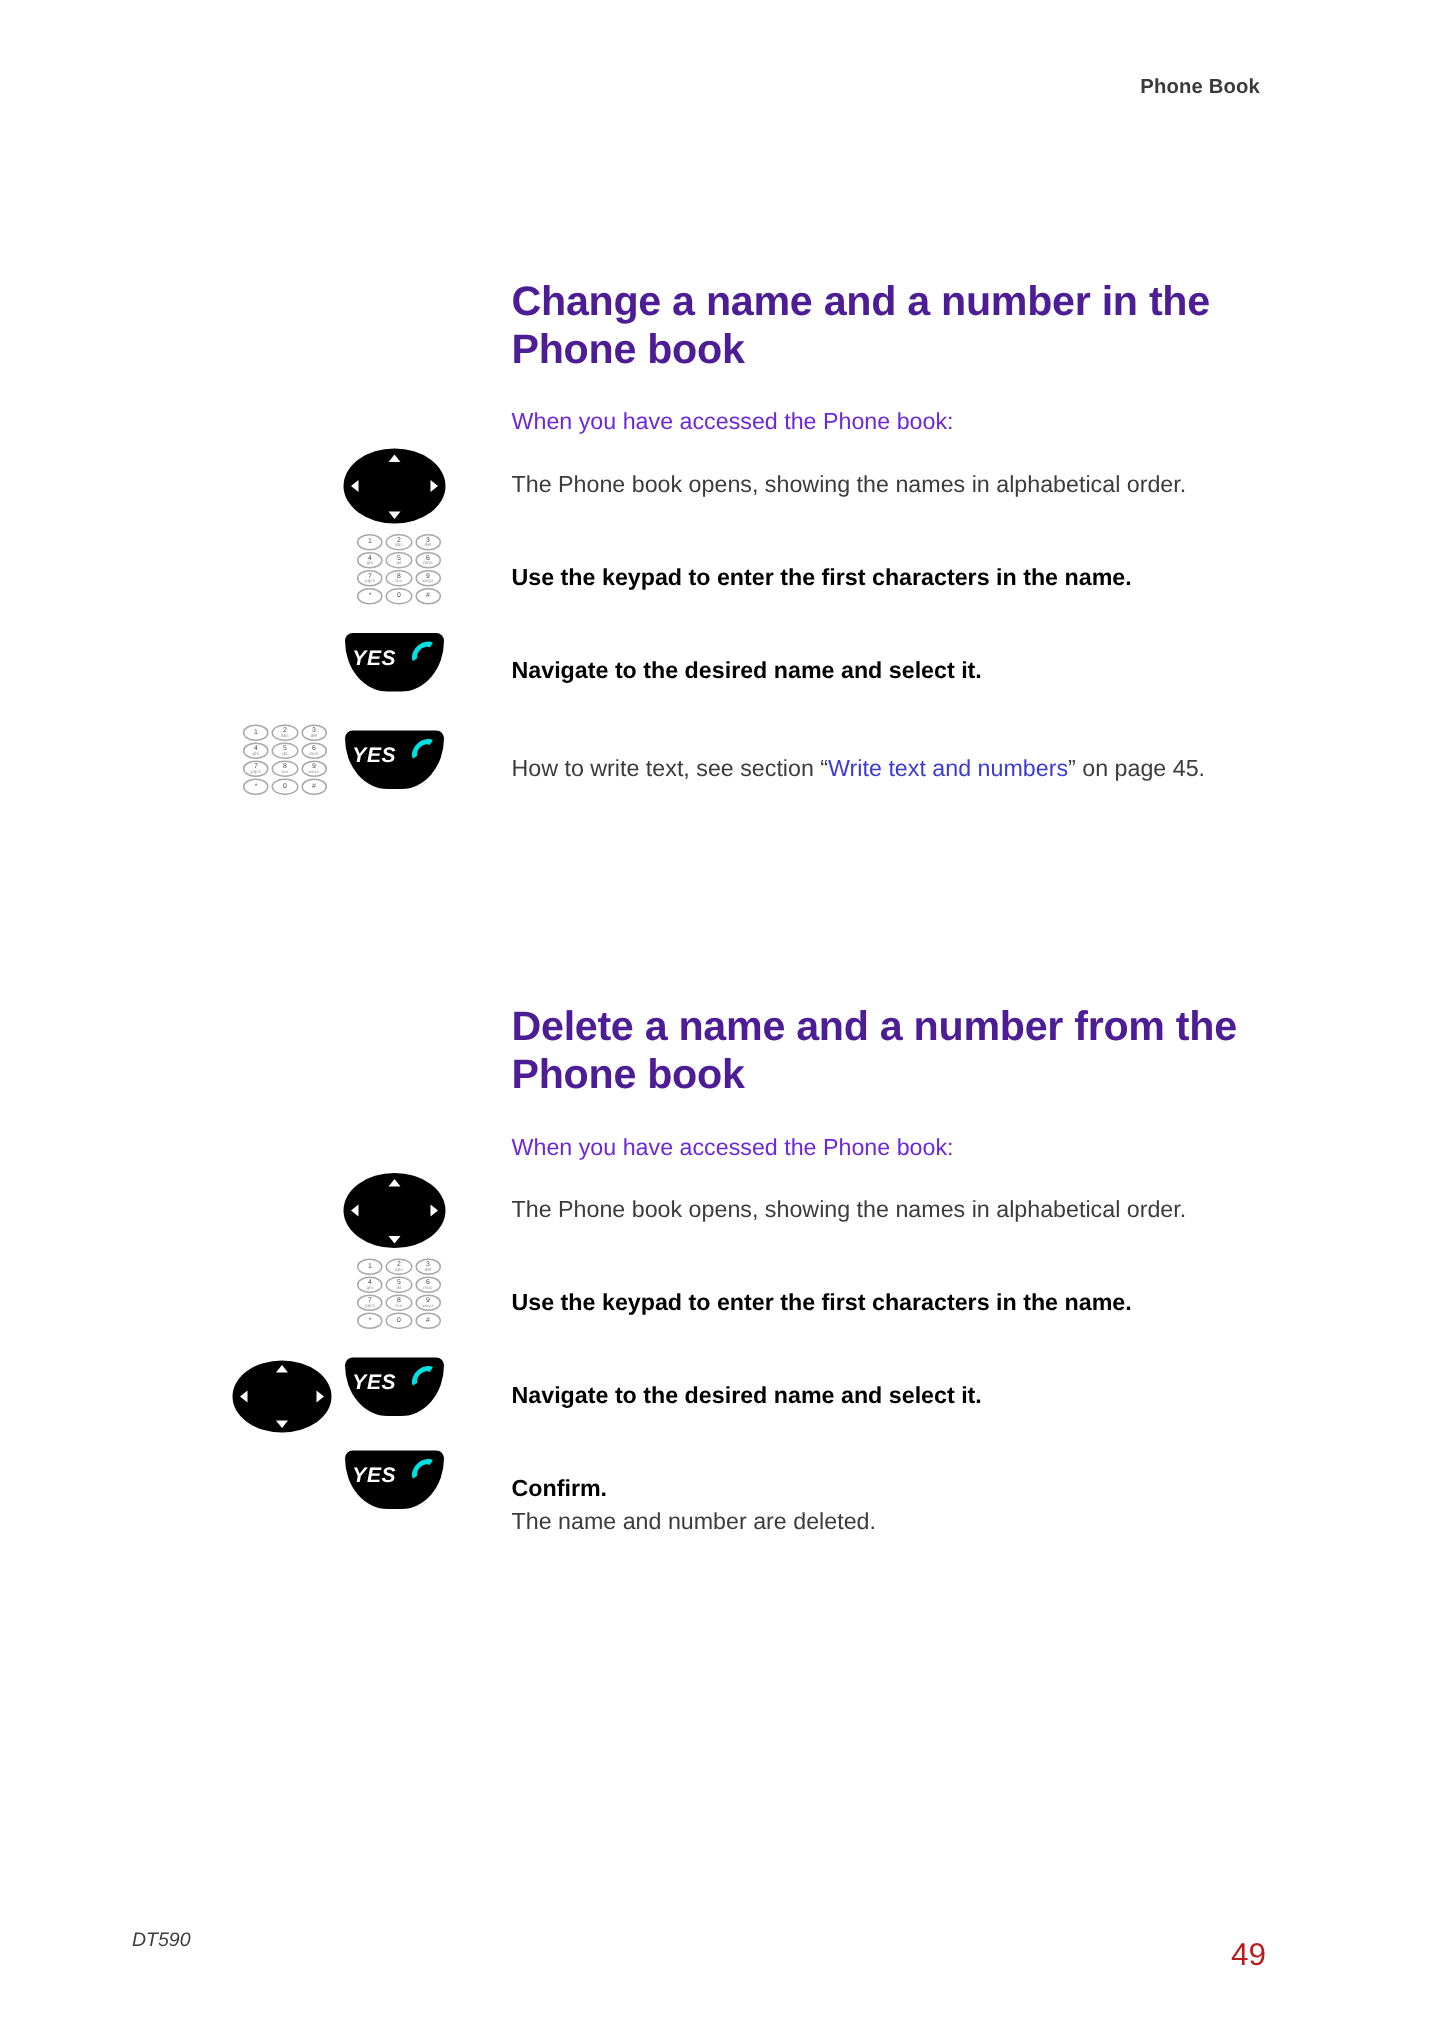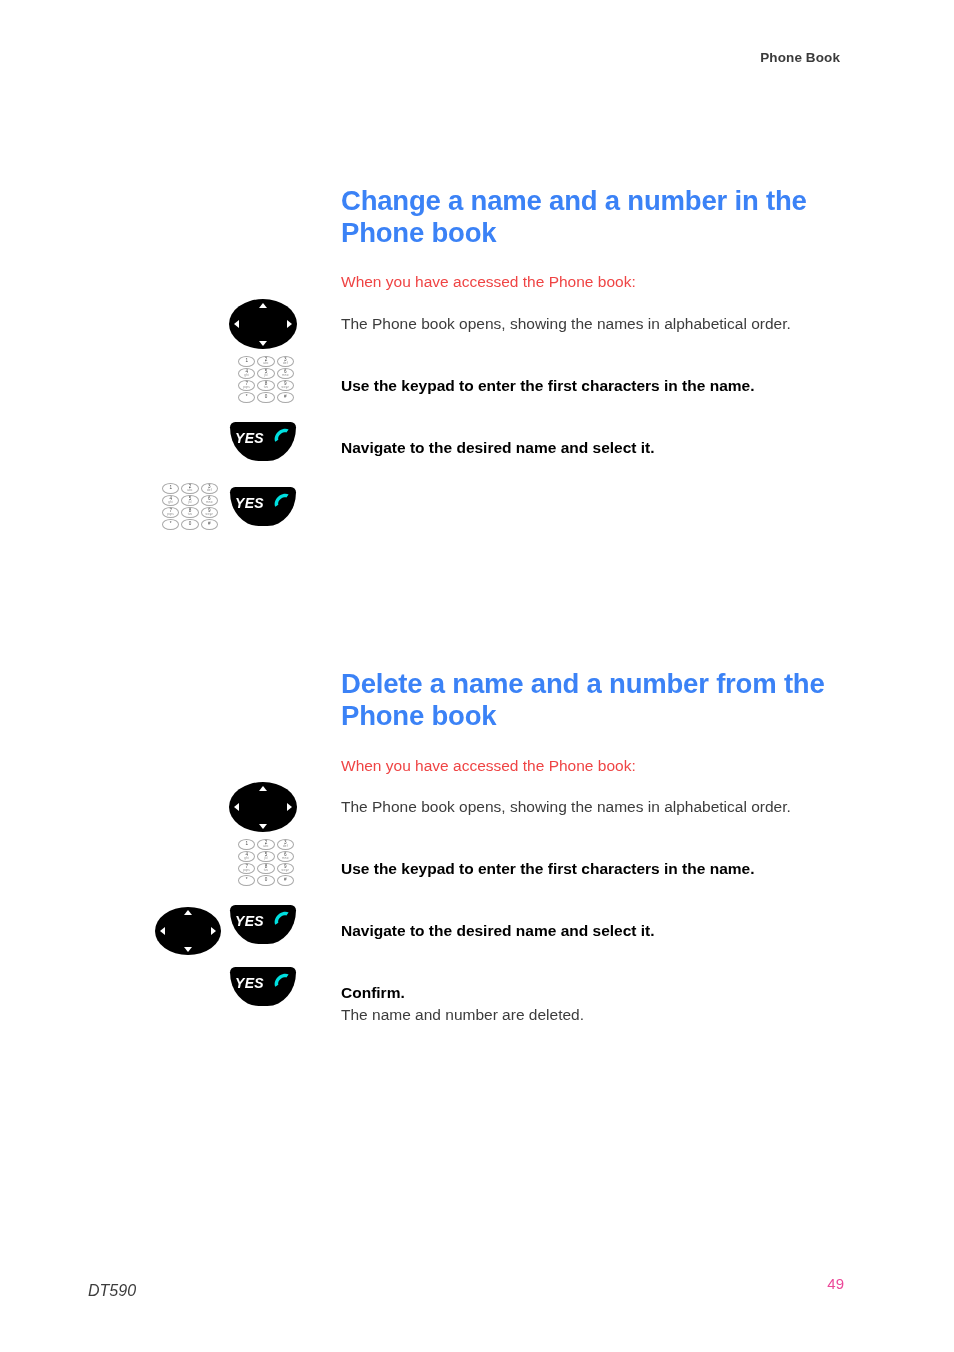--- a/index.html
+++ b/index.html
@@ -44,29 +44,29 @@
     margin: 0 0 0 0;
     padding: 0;
     position: absolute;
     left: 341px;
     top: 0;
     width: 500px;
     font-size: 27.5px;
     font-weight: bold;
     line-height: 32px;
     letter-spacing: -0.2px;
-    color: #3b82f6;
+    color: #4c1d95;
   }
 
   .intro {
     position: absolute;
     left: 341px;
     font-size: 15.5px;
     line-height: 21px;
-    color: #ef4444;
+    color: #6d28d9;
   }
 
   
   .step {
     position: absolute;
     left: 0;
     width: 954px;
   }
   .step-text {
     position: absolute;
@@ -179,30 +179,30 @@
     color: #8c8c8c;
     line-height: 1;
     letter-spacing: .2px;
   }
 
   
   .footer-left {
     position: absolute;
     left: 88px;
     bottom: 52px;
-    font-size: 16px;
+    font-size: 13px;
     font-style: italic;
     color: #3c3c3c;
   }
   .footer-right {
     position: absolute;
     right: 110px;
-    bottom: 60px;
-    font-size: 15px;
-    color: #ec4899;
+    bottom: 36px;
+    font-size: 21px;
+    color: #b91c1c;
   }
 </style>
 </head>
 <body>
 
 <div class="page-header">Phone Book</div>
 
 <div class="content">
 
   <div class="section" id="section-change">
@@ -356,20 +356,21 @@
         <div class="yeskey" style="width:66px;height:32px;">
           <span class="yes-label">YES</span>
           <span class="handset">
             <svg width="19" height="17" viewBox="0 0 19 17">
               <path d="M3.3 13.8 C1.6 10.6 3.4 5.4 7.6 2.6 C11.1 0.2 14.9 0.3 16.6 1.6 L14.4 4.6 C13.2 3.9 11.1 4.1 9.2 5.4 C6.7 7.1 5.6 9.9 6.3 11.7 Z" fill="#00e0e0"></path>
             </svg>
           </span>
         </div>
       </div>
       <div class="step-text">
+        <span class="sub"><span>How to write text, see section “</span><span class="xref">Write text and numbers</span><span>” on page 45.</span></span>
       </div>
     </div>
 
   </div>
 
   <div class="section" id="section-delete">
 
     <h1 class="section-title">Delete a name and a number from the Phone book</h1>
 
     <div class="intro" style="top:87px;">When you have accessed the Phone book:</div>

